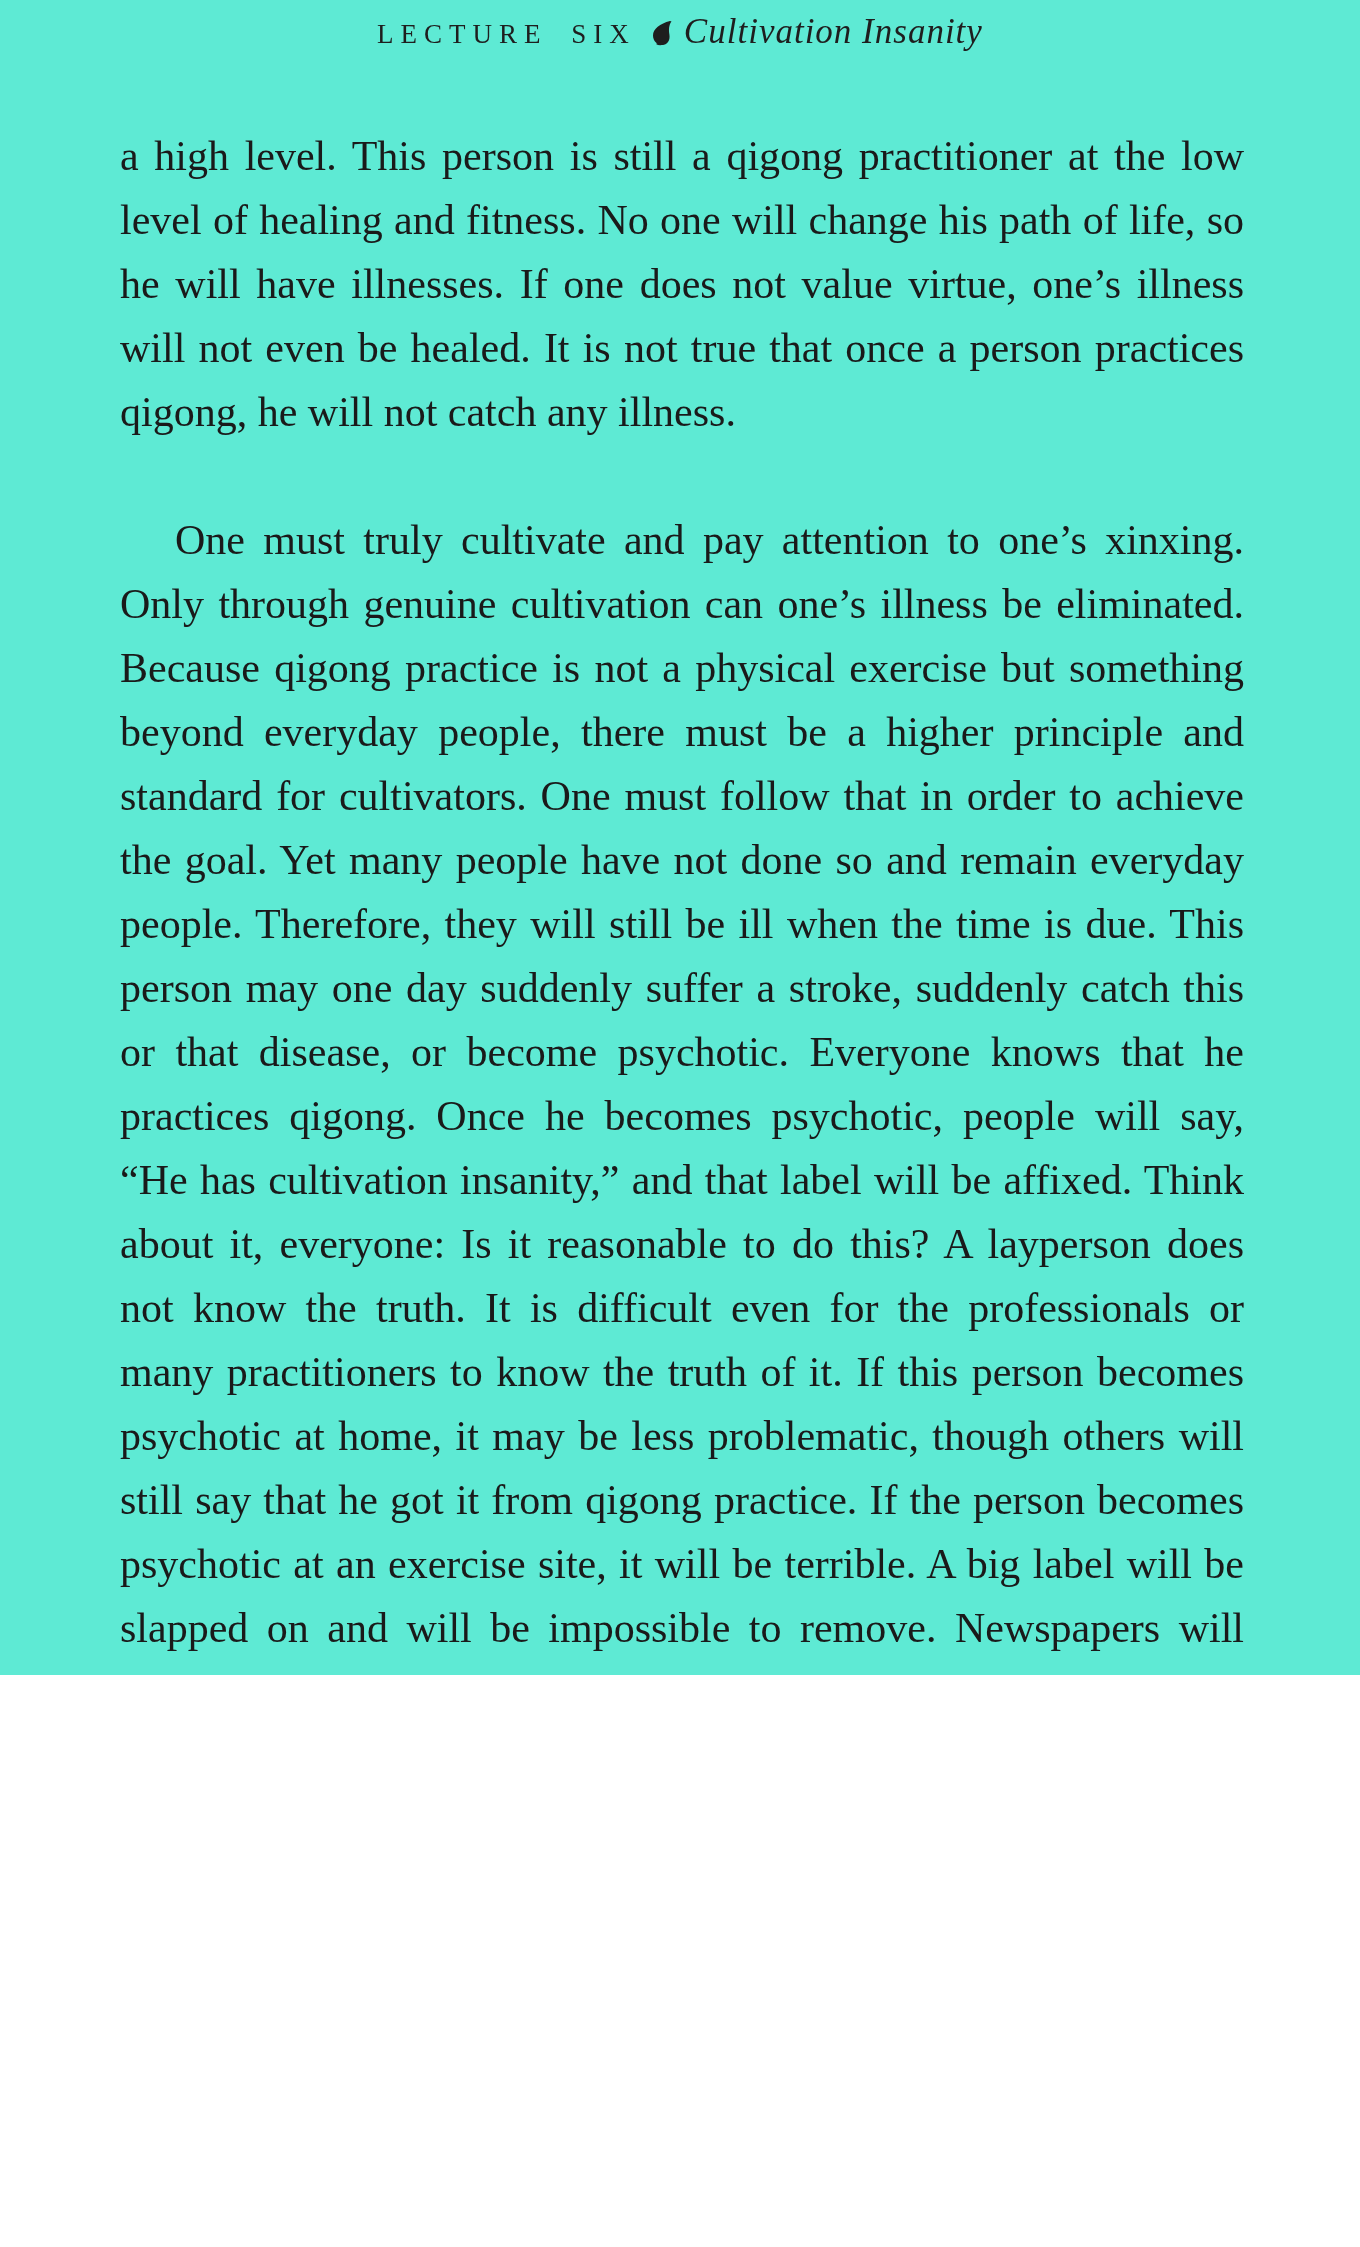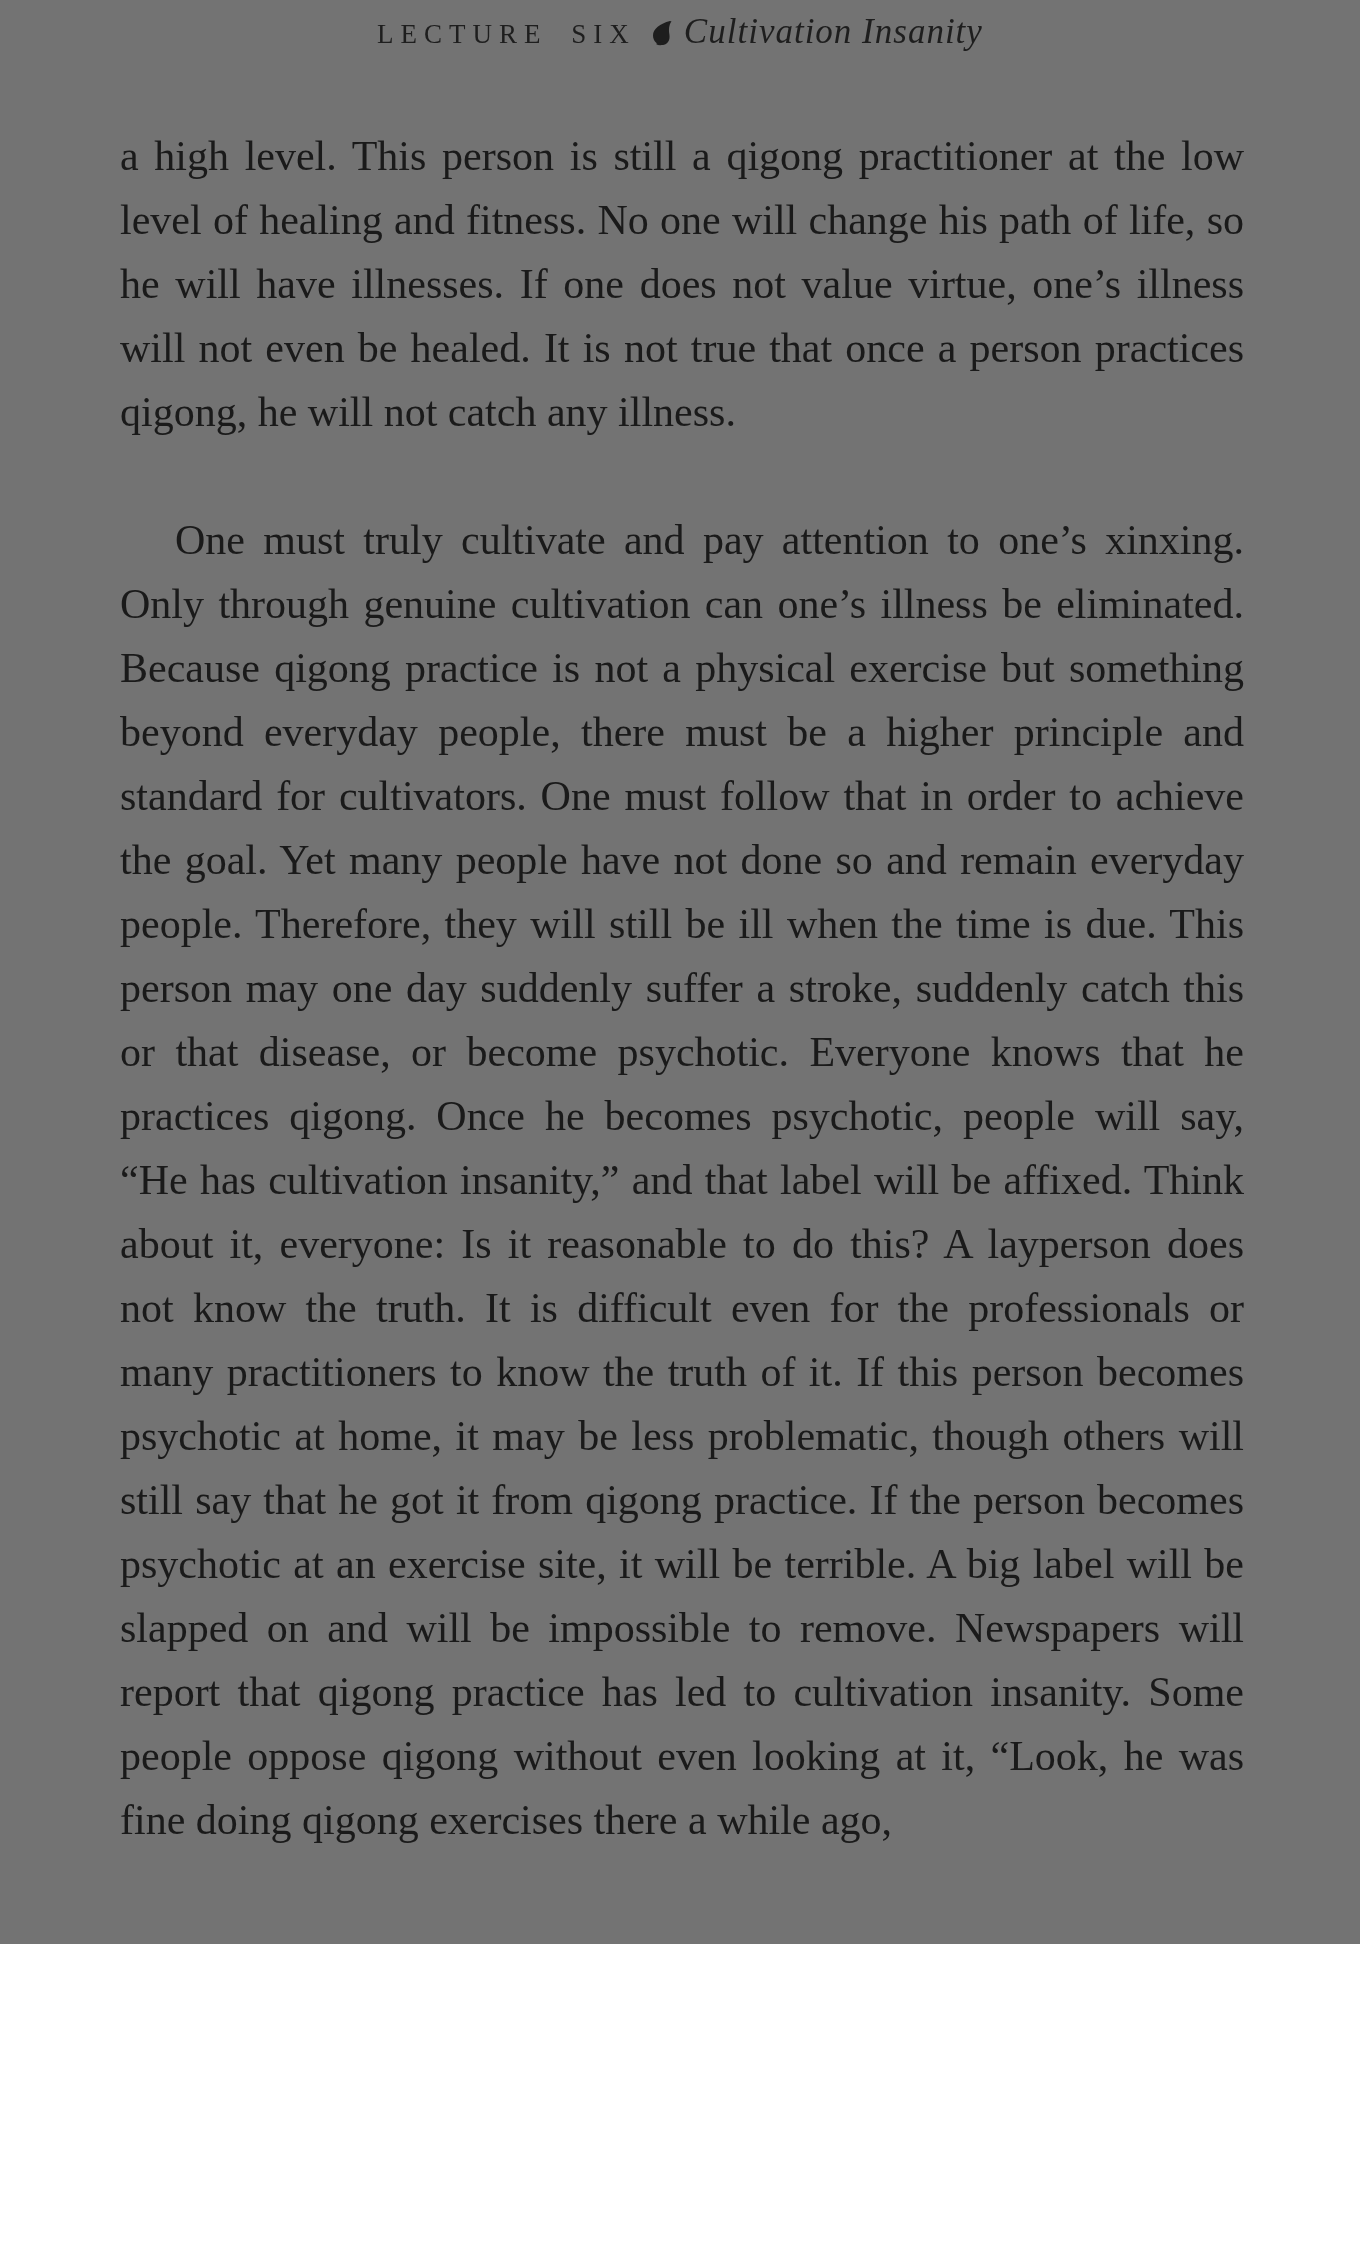--- a/index.html
+++ b/index.html
@@ -3,22 +3,22 @@
 <meta charset="utf-8">
 <style>
   html, body {
     margin: 0;
     padding: 0;
     background: #ffffff;
   }
   .page {
     position: relative;
     width: 1360px;
-    height: 1944px;
-    background: #737373;
+    height: 1675px;
+    background: #5eead4;
     color: #1a1a1a;
     font-family: "Liberation Serif", "DejaVu Serif", serif;
     overflow: hidden;
   }
   .running-head {
     position: absolute;
     top: 12px;
     left: 0;
     width: 100%;
     text-align: center;

